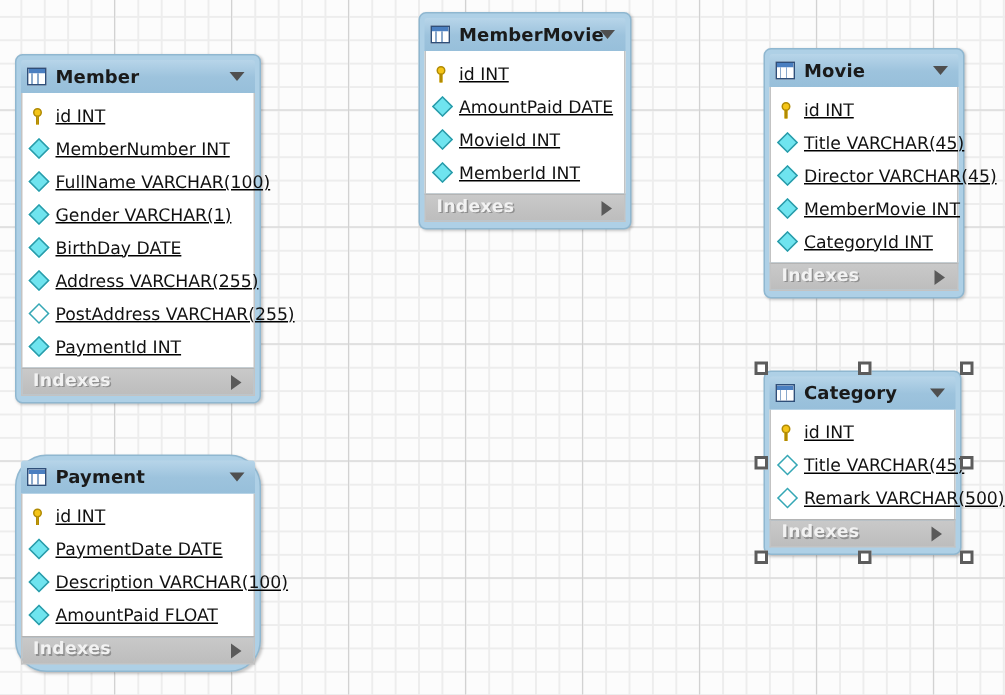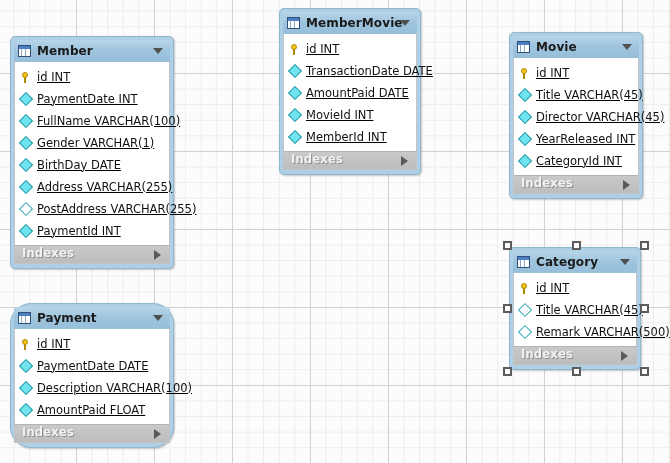--- a/index.html
+++ b/index.html
@@ -217,21 +217,21 @@
         <span class="tbl-title">Member</span>
         <span class="tbl-caret"></span>
       </div>
       <div class="tbl-body">
         <div class="col-row">
           <span class="col-icon ic-key"></span>
           <span class="col-text">id INT</span>
         </div>
         <div class="col-row">
           <span class="col-icon ic-diamond"></span>
-          <span class="col-text">PaymentDate INT</span>
+          <span class="col-text">MemberNumber INT</span>
         </div>
         <div class="col-row">
           <span class="col-icon ic-diamond"></span>
           <span class="col-text">FullName VARCHAR(100)</span>
         </div>
         <div class="col-row">
           <span class="col-icon ic-diamond"></span>
           <span class="col-text">Gender VARCHAR(1)</span>
         </div>
         <div class="col-row">
@@ -262,24 +262,20 @@
         <span class="tbl-title">MemberMovie</span>
         <span class="tbl-caret"></span>
       </div>
       <div class="tbl-body">
         <div class="col-row">
           <span class="col-icon ic-key"></span>
           <span class="col-text">id INT</span>
         </div>
         <div class="col-row">
           <span class="col-icon ic-diamond"></span>
-          <span class="col-text">TransactionDate DATE</span>
-        </div>
-        <div class="col-row">
-          <span class="col-icon ic-diamond"></span>
           <span class="col-text">AmountPaid DATE</span>
         </div>
         <div class="col-row">
           <span class="col-icon ic-diamond"></span>
           <span class="col-text">MovieId INT</span>
         </div>
         <div class="col-row">
           <span class="col-icon ic-diamond"></span>
           <span class="col-text">MemberId INT</span>
         </div>
@@ -303,21 +299,21 @@
         <div class="col-row">
           <span class="col-icon ic-diamond"></span>
           <span class="col-text">Title VARCHAR(45)</span>
         </div>
         <div class="col-row">
           <span class="col-icon ic-diamond"></span>
           <span class="col-text">Director VARCHAR(45)</span>
         </div>
         <div class="col-row">
           <span class="col-icon ic-diamond"></span>
-          <span class="col-text">YearReleased INT</span>
+          <span class="col-text">MemberMovie INT</span>
         </div>
         <div class="col-row">
           <span class="col-icon ic-diamond"></span>
           <span class="col-text">CategoryId INT</span>
         </div>
       </div>
       <div class="tbl-footer">
         <span class="tbl-footer-label">Indexes</span>
         <span class="tbl-footer-caret"></span>
       </div>

